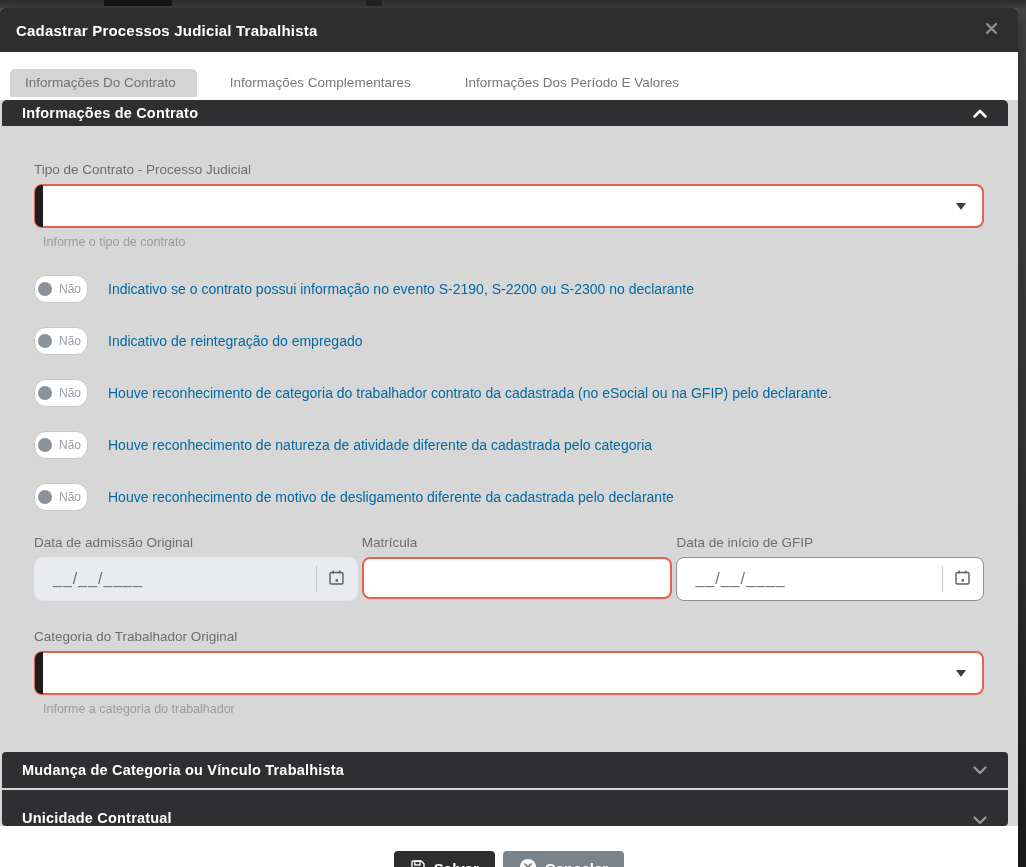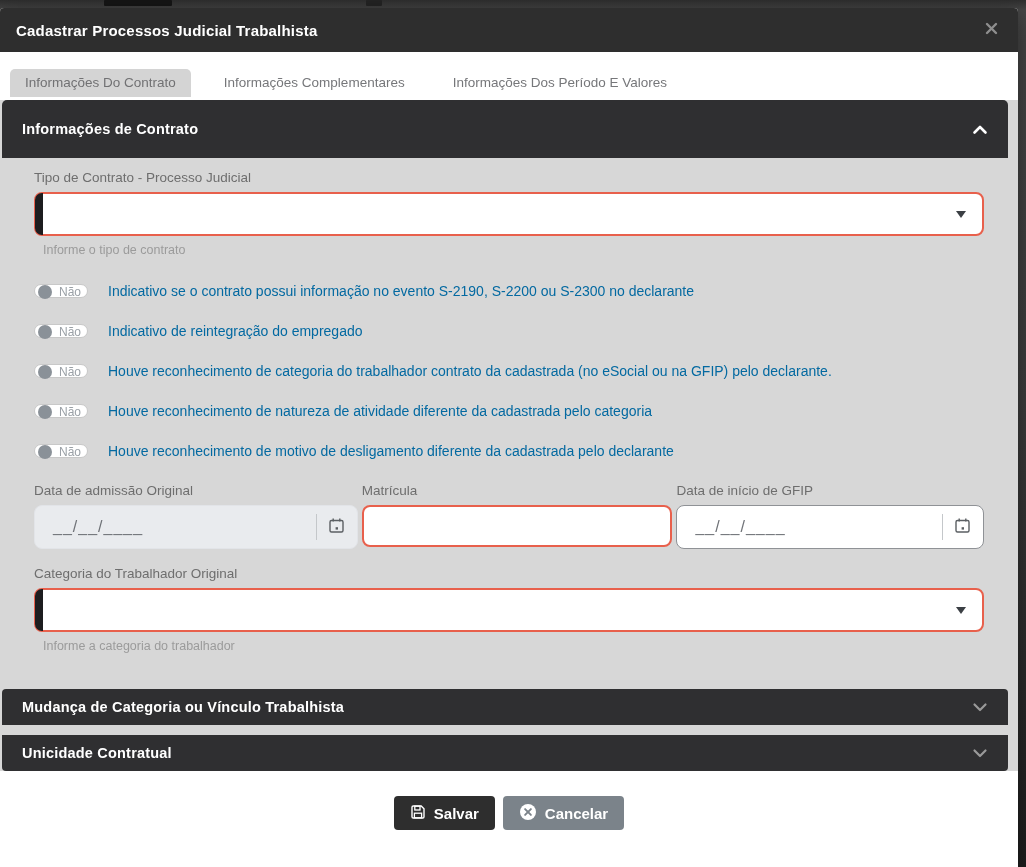--- a/index.html
+++ b/index.html
@@ -22,42 +22,42 @@
   .modal-header{
     height:44px;min-height:44px;background:#2e2e2e;border-radius:4px 4px 0 0;
     display:flex;align-items:center;padding:0 16px;
   }
   .modal-title{color:#ffffff;font-size:15px;font-weight:bold;letter-spacing:.2px;}
   .close-btn{margin-left:auto;width:22px;height:22px;display:flex;align-items:center;justify-content:center;cursor:pointer;background:none;border:none;padding:0;}
 
   
   .tabs{display:flex;padding:17px 10px 0 10px;background:#fff;}
   .tab{
-    padding:6px 15px 7px 15px;font-size:13.5px;color:#76777a;cursor:pointer;
+    padding:6px 21px 7px 15px;font-size:13.5px;color:#76777a;cursor:pointer;
     border-radius:5px 5px 0 0;background:transparent;border:none;
     font-family:"Liberation Sans",sans-serif;
   }
   .tab.active{background:#d4d4d4;color:#717173;}
   .tab + .tab{margin-left:18px;}
 
   
   .accordion{background:#d7d7d7;margin-top:3px;flex:0 0 auto;padding-bottom:0;}
   .acc-header{
     background:#2f2f31;color:#fff;display:flex;align-items:center;
     padding:0 20px;margin:0 10px 0 2px;cursor:pointer;
   }
   .acc-header .acc-title{font-size:14.5px;font-weight:bold;letter-spacing:.2px;}
   .acc-header .chev{margin-left:auto;display:flex;align-items:center;}
-  .acc-header.expanded{height:58px;border-radius:5px 5px 0 0;}
+  .acc-header.expanded{height:26px;border-radius:5px 5px 0 0;}
   .acc-header.collapsed{height:36px;}
   .acc-header.first-collapsed{border-radius:4px 4px 0 0;margin-top:12px;}
-  .acc-header.last-collapsed{border-radius:0 0 4px 4px;margin-top:10px;}
-
-  
-  .section-content{padding:12px 34px 24px 34px;}
+  .acc-header.last-collapsed{border-radius:0 0 4px 4px;margin-top:2px;align-items:flex-end;}
+
+  
+  .section-content{padding:36px 34px 24px 34px;}
   .field-label{font-size:13.5px;color:#6e6e6e;margin-bottom:7px;}
   .helper{font-size:12.5px;color:#9b9b9b;margin:7px 0 0 9px;}
 
   .select-box{
     position:relative;height:40px;background:#fff;border:2px solid #e8604c;
     border-radius:8px;cursor:pointer;
   }
   .select-box .left-bar{
     position:absolute;left:-1px;top:-1px;bottom:-1px;width:8px;
     background:#1d1d1f;border-radius:7px 0 0 7px;
@@ -65,22 +65,22 @@
   .select-box .caret{
     position:absolute;right:16px;top:50%;margin-top:-3px;
     width:0;height:0;border-left:5px solid transparent;border-right:5px solid transparent;
     border-top:7px solid #3b3f44;
   }
 
   
   .toggles{margin-top:26px;}
   .toggle-row{display:flex;align-items:center;margin-bottom:24px;}
   .toggle-pill{
-    width:54px;height:14px;border:1.5px solid #c8c8c8;border-radius:12px;background:#fff;
-    display:flex;align-items:flex-start;flex:0 0 auto;cursor:pointer;padding:0;
+    width:54px;height:28px;border:1.5px solid #c8c8c8;border-radius:12px;background:#fff;
+    display:flex;align-items:center;flex:0 0 auto;cursor:pointer;padding:0;
   }
   .toggle-knob{width:14px;height:14px;border-radius:50%;background:#8a9198;margin-left:3px;}
   .toggle-value{font-size:12px;color:#9aa0a6;margin-left:7px;}
   .toggle-label{font-size:14px;color:#0369a1;margin-left:20px;}
 
   
   .field-row{display:grid;grid-template-columns:1fr .96fr .95fr;column-gap:4px;margin-top:22px;}
   .date-field{
     height:42px;border-radius:8px;display:flex;align-items:center;position:relative;
   }
@@ -90,21 +90,21 @@
   .date-right{margin-left:auto;display:flex;align-items:center;height:100%;}
   .date-divider{width:1px;height:60%;background:#c4c7ca;}
   .cal-btn{width:40px;display:flex;align-items:center;justify-content:center;background:none;border:none;cursor:pointer;padding:0;}
 
   .text-input{
     height:42px;background:#fff;border:2px solid #e8604c;border-radius:8px;
     width:100%;box-sizing:border-box;font-size:14px;padding:0 12px;outline:none;
     font-family:"Liberation Sans",sans-serif;
   }
 
-  .categoria-group{margin-top:17px;}
+  .categoria-group{margin-top:28px;}
 
   
   .modal-footer{background:#fff;flex:1;display:flex;justify-content:center;align-items:flex-start;padding-top:25px;gap:8px;}
   .btn{
     height:34px;border:none;border-radius:4px;color:#fff;font-weight:bold;font-size:15px;
     display:flex;align-items:center;gap:8px;padding:0 16px;cursor:pointer;
     font-family:"Liberation Sans",sans-serif;
   }
   .btn-save{background:#2e2e2e;}
   .btn-cancel{background:#7b838a;}

